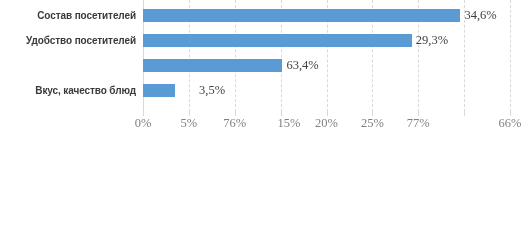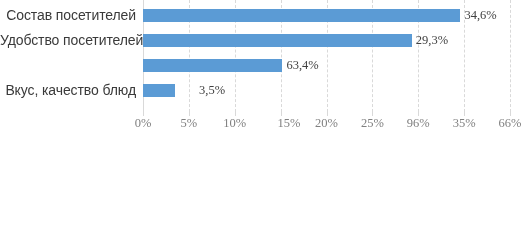--- a/index.html
+++ b/index.html
@@ -54,24 +54,25 @@
     right: 0;
     height: 25px;
   }
   .cat-label {
     position: absolute;
     left: 0;
     width: 136px;
     height: 25px;
     line-height: 25px;
     text-align: right;
-    font-size: 14px;
+    font-size: 10px;
     color: #3a3a3a;
     white-space: nowrap;
     letter-spacing: -0.1px;
+    font-weight: bold;
   }
   .bar-track {
     position: absolute;
     left: 143px;
     width: 367px;
     height: 25px;
   }
   .bar {
     position: absolute;
     top: 6px;
@@ -154,26 +155,25 @@
         <div class="bar-track">
           <div class="bar" style="width: 32.1125px; background: rgb(91, 155, 213);"></div>
           <div class="bar-value" style="left: 32.1125px; margin-left: 20px;">3,5%</div>
         </div>
       </div>
     </div>
 
   <div id="x-axis">
       <div class="xtick-label" style="left: 0px;">0%</div>
       <div class="xtick-label" style="left: 45.875px;">5%</div>
-      <div class="xtick-label" style="left: 91.75px;">10%</div>
+      <div class="xtick-label" style="left: 91.75px;">76%</div>
       <div class="xtick-label" style="left: 146px;">15%</div>
       <div class="xtick-label" style="left: 183.5px;">20%</div>
       <div class="xtick-label" style="left: 229.375px;">25%</div>
-      <div class="xtick-label" style="left: 275.25px;">96%</div>
-      <div class="xtick-label" style="left: 321.125px;">35%</div>
+      <div class="xtick-label" style="left: 275.25px;">77%</div>
       <div class="xtick-label" style="left: 367px;">66%</div>
     </div>
 
 <div class="tick-mark" style="left: 143px;"></div>
     <div class="tick-mark" style="left: 188.875px;"></div>
     <div class="tick-mark" style="left: 234.75px;"></div>
     <div class="tick-mark" style="left: 280.625px;"></div>
     <div class="tick-mark" style="left: 326.5px;"></div>
     <div class="tick-mark" style="left: 372.375px;"></div>
     <div class="tick-mark" style="left: 418.25px;"></div>

